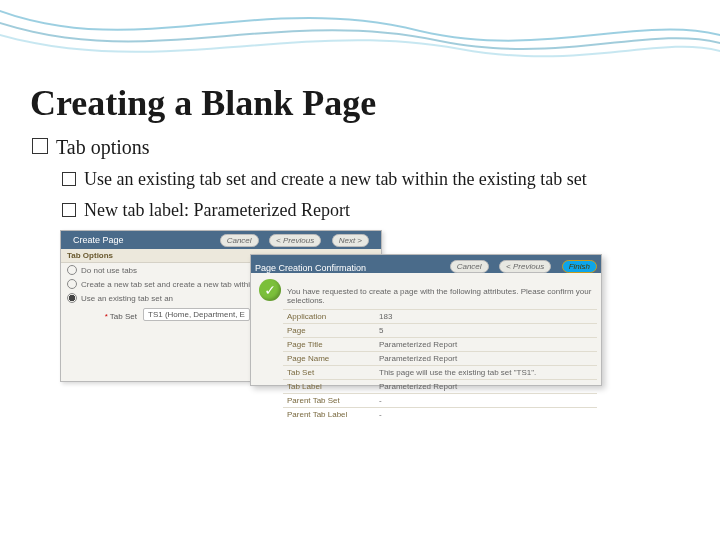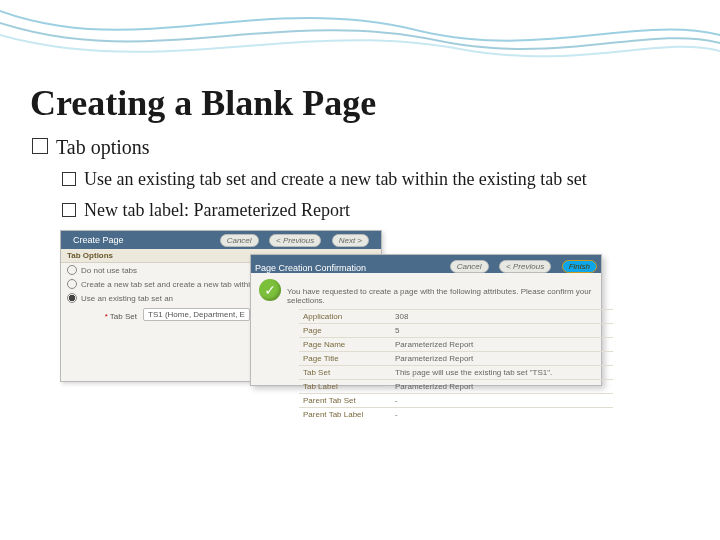--- a/index.html
+++ b/index.html
@@ -69,21 +69,21 @@
     display:flex;align-items:flex-end;justify-content:space-between;padding:0 4px;font-size:9px}
   .scr2 .hdr .btnrow span.primary{background:#0ea5e9;border-color:#c89a1d;color:#4a3a00}
   .scr2 .body{display:flex}
   .scr2 .check{
     width:22px;height:22px;margin:6px 6px 0 8px;flex:none;
     border-radius:50%;background:#7bbf3a;
     display:flex;align-items:center;justify-content:center;color:#fff;font-size:14px;
     box-shadow:inset -2px -2px 3px rgba(0,0,0,.2);
   }
   .scr2 .msg{font-size:8px;color:#666;padding-top:14px;flex:1}
-  .scr2 table{border-collapse:collapse;width:calc(100% - 36px);margin:4px 0 0 48px}
+  .scr2 table{border-collapse:collapse;width:calc(100% - 36px);margin:4px 0 0 32px}
   .scr2 td{border-top:1px solid #e0dccf;padding:2px 4px;font-size:8px;color:#666}
   .scr2 td:first-child{width:84px;color:#7a6a40}
 </style>
 </head>
 <body>
 
 <svg class="wave" viewBox="0 0 720 78" preserveAspectRatio="none">
   <path d="M0,10 C140,60 260,-10 420,30 C540,58 640,14 720,34 L720,36 C640,16 540,60 420,32 C260,-8 140,62 0,12 Z" fill="#4aa8c8" opacity="0.55"></path>
   <path d="M0,22 C150,70 280,5 440,40 C560,64 650,24 720,42 L720,44 C650,26 560,66 440,42 C280,7 150,72 0,24 Z" fill="#2e8fb0" opacity="0.45"></path>
   <path d="M0,34 C160,78 300,18 460,48 C580,70 660,34 720,50 L720,52 C660,36 580,72 460,50 C300,20 160,80 0,36 Z" fill="#8fd0e4" opacity="0.5"></path>
@@ -148,32 +148,32 @@
         </span>
       </div>
       <div class="body">
         <div class="check">✓</div>
         <div class="msg">You have requested to create a page with the following attributes. Please confirm your selections.</div>
       </div>
       <table>
         <tbody>
             <tr>
               <td>Application</td>
-              <td>308</td>
+              <td>183</td>
             </tr>
         <tr>
               <td>Page</td>
               <td>5</td>
             </tr>
         <tr>
-              <td>Page Name</td>
+              <td>Page Title</td>
               <td>Parameterized Report</td>
             </tr>
         <tr>
-              <td>Page Title</td>
+              <td>Page Name</td>
               <td>Parameterized Report</td>
             </tr>
         <tr>
               <td>Tab Set</td>
               <td>This page will use the existing tab set "TS1".</td>
             </tr>
         <tr>
               <td>Tab Label</td>
               <td>Parameterized Report</td>
             </tr>

